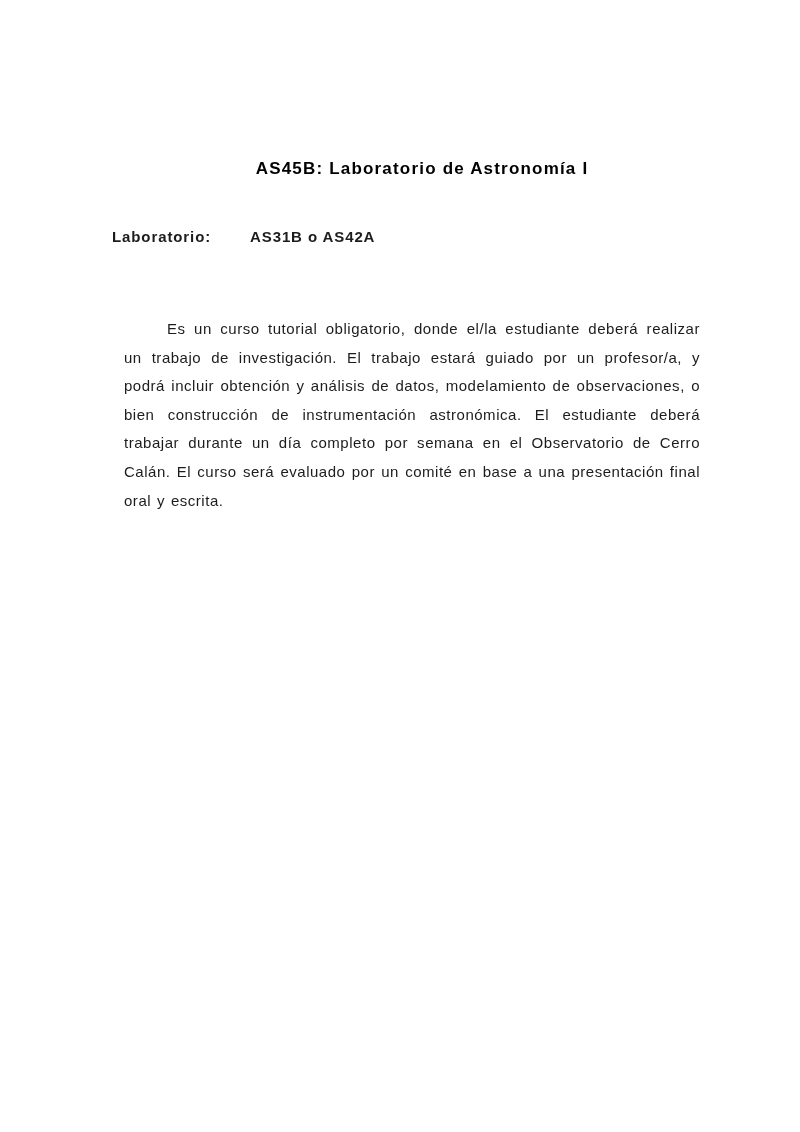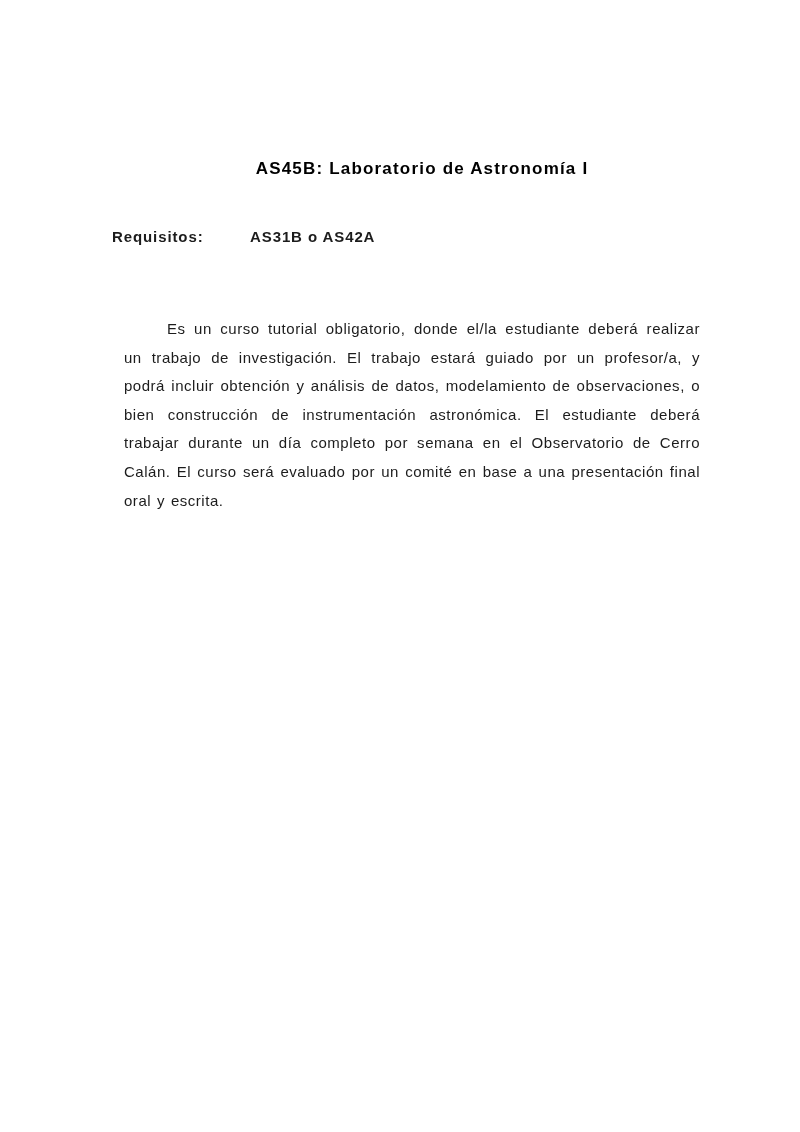--- a/index.html
+++ b/index.html
@@ -61,18 +61,18 @@
   }
 </style>
 </head>
 <body>
 
 <div class="page">
 
   <h1 class="doc-title">AS45B:   Laboratorio de Astronomía I</h1>
 
   <div class="requisitos-line">
-    <span class="requisitos-label">Requisitos:</span><span class="requisitos-value">AS31B o AS42A</span>
+    <span class="requisitos-label">Laboratorio:</span><span class="requisitos-value">AS31B o AS42A</span>
   </div>
 
   <p class="course-paragraph">Es un curso tutorial obligatorio, donde el/la estudiante deberá realizar un trabajo de investigación.  El trabajo estará guiado por un profesor/a, y podrá incluir obtención y análisis de datos, modelamiento de observaciones, o bien construcción de instrumentación astronómica.  El estudiante deberá trabajar durante un día completo por semana en el Observatorio de Cerro Calán.  El curso será evaluado por un comité en base a una presentación final oral y escrita.</p>
 
 </div>
 
 </body></html>

